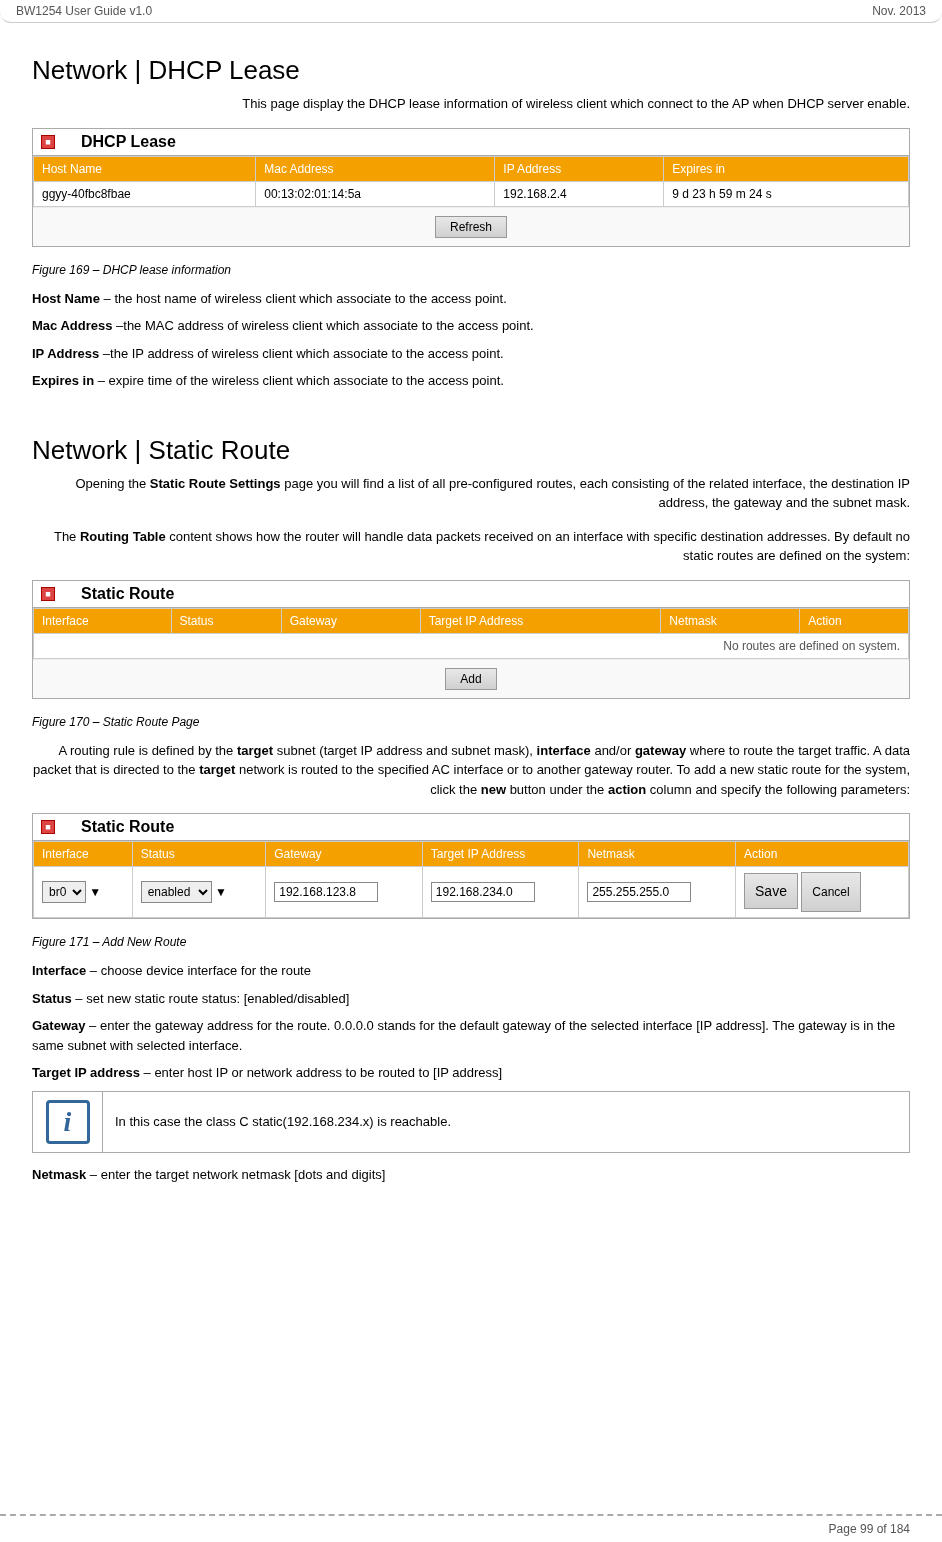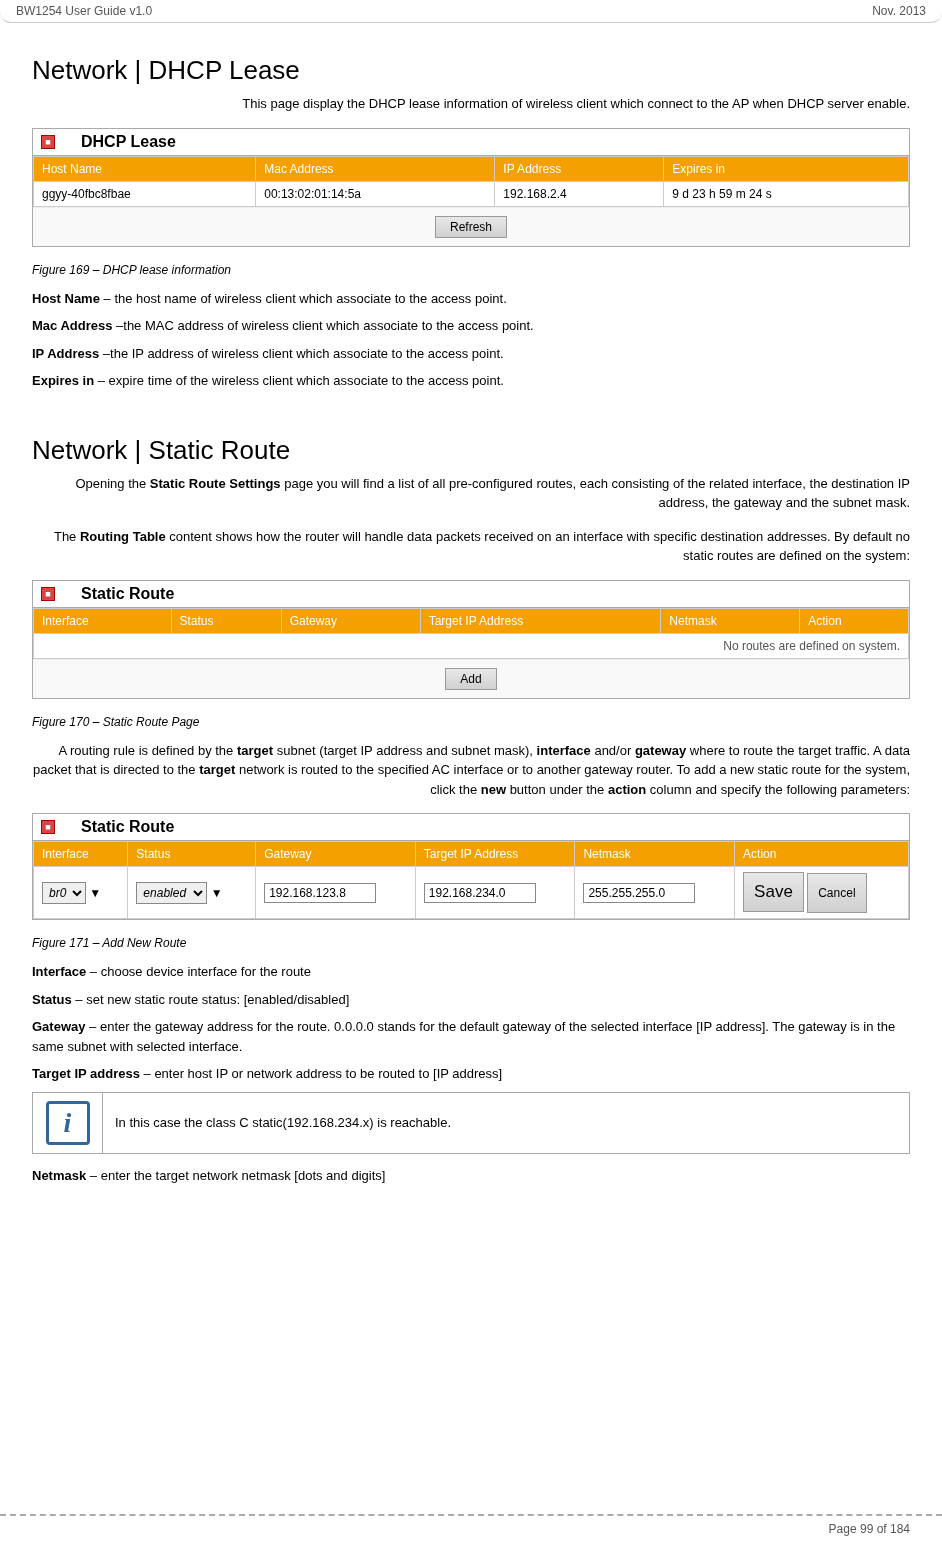--- a/index.html
+++ b/index.html
@@ -99,21 +99,21 @@
       border: 1px solid #999;
       padding: 3px 14px;
       font-size: 12px;
       cursor: pointer;
       color: #000;
     }
     .btn-save {
       background: linear-gradient(to bottom, #e8e8e8, #d0d0d0);
       border: 1px solid #999;
       padding: 9px 10px;
-      font-size: 17px;
+      font-size: 14px;
       cursor: pointer;
       color: #000;
     }
     .btn-cancel {
       background: linear-gradient(to bottom, #e8e8e8, #d0d0d0);
       border: 1px solid #999;
       padding: 12px 10px;
       font-size: 12px;
       cursor: pointer;
       color: #000;
@@ -161,27 +161,26 @@
       font-style: italic;
       font-weight: bold;
       color: #336699;
       font-family: serif;
     }
     
     .route-table input[type="text"] {
       border: 1px solid #888;
       padding: 2px 4px;
       font-size: 12px;
-      width: 112px;
+      width: 104px;
     }
     .route-table select {
       border: 1px solid #888;
       padding: 2px 2px;
       font-size: 12px;
-      font-style: italic;
     }
     .footer-bar {
       position: absolute;
       bottom: 0;
       left: 0;
       right: 0;
       border-top: 2px dashed #aaa;
       padding: 6px 32px;
       display: flex;
       justify-content: flex-end;

